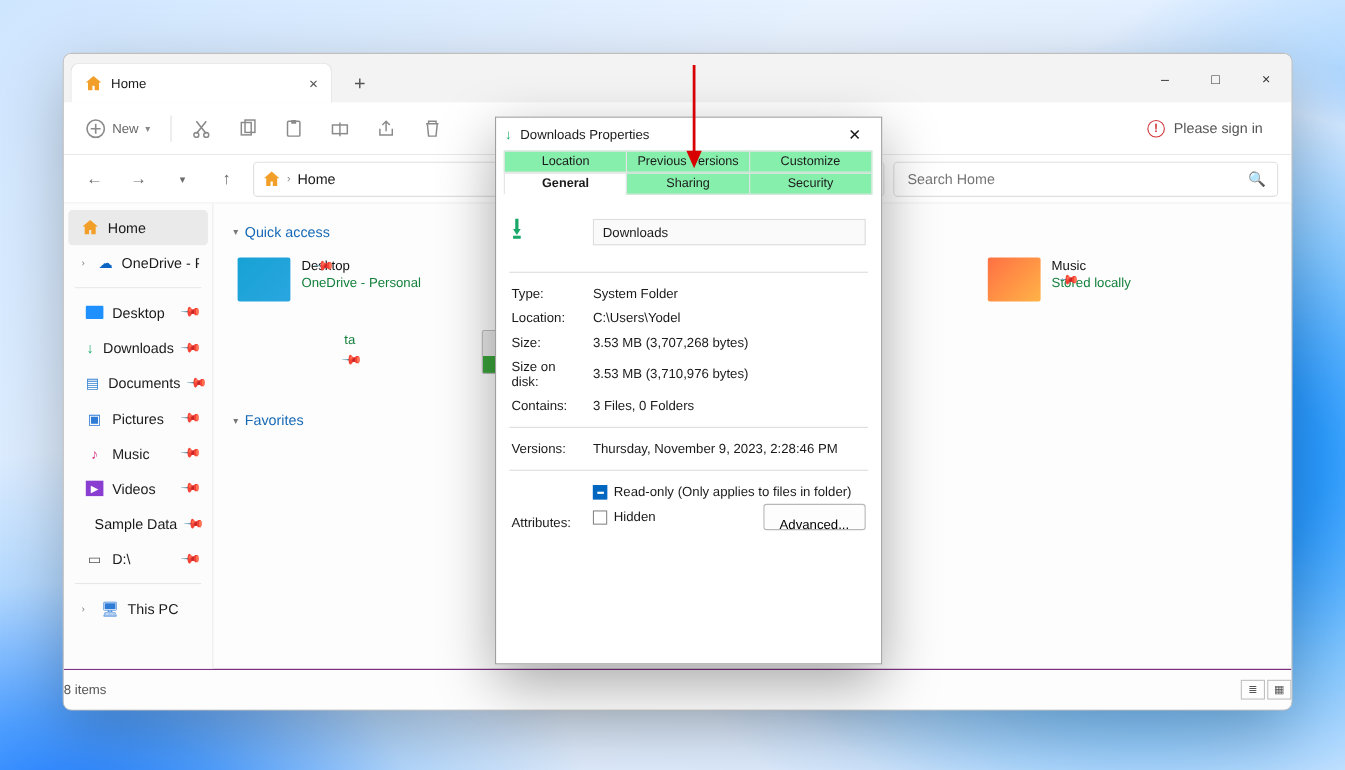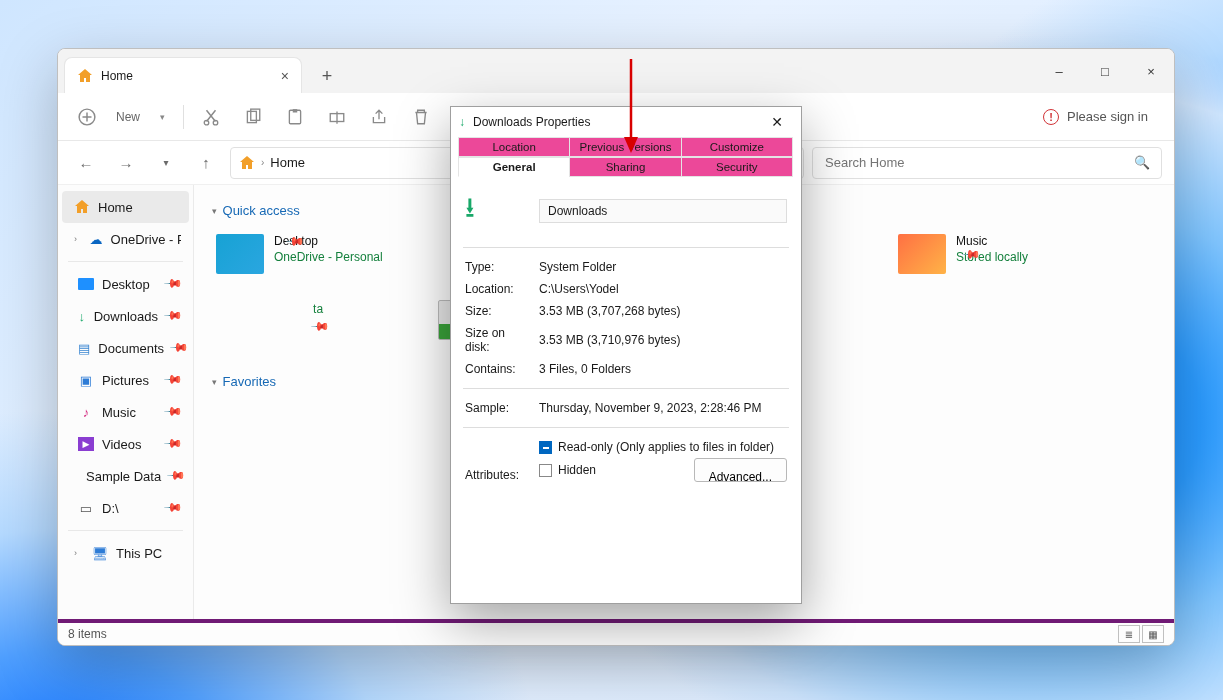--- a/index.html
+++ b/index.html
@@ -14,21 +14,21 @@
 .win{position:absolute;left:57px;top:48px;width:1118px;height:598px;background:#fdfdfd;border:1px solid #bfbfbf;border-radius:8px;box-shadow:0 20px 60px rgba(0,0,0,.25);display:flex;flex-direction:column;overflow:hidden}
 .tabbar{height:44px;background:#f3f3f3;display:flex;align-items:flex-end;padding-left:6px;padding-top:8px;position:relative}
 .tab{height:36px;background:#fff;border-radius:8px 8px 0 0;min-width:238px;display:flex;align-items:center;padding:0 12px;gap:8px;border:1px solid #e5e5e5;border-bottom:none}
 .tab-title{flex:1;font-size:12px}
 .newtab{width:34px;height:34px;display:flex;align-items:center;justify-content:center;margin-left:8px;font-size:18px;color:#555;border-radius:4px}
 .winbtns{position:absolute;right:0;top:0;display:flex;height:44px}
 .winbtn{width:46px;display:flex;align-items:center;justify-content:center;font-size:13px;color:#333}
 
 .toolbar{height:48px;border-bottom:1px solid #e8e8e8;display:flex;align-items:center;padding:0 10px;gap:4px;background:#fff}
 .tbtn{width:38px;height:34px;display:flex;align-items:center;justify-content:center;color:#838383;border-radius:4px}
-.tbtn.new{width:auto;padding:0 10px;gap:20px;color:#666}
+.tbtn.new{width:auto;padding:0 10px;gap:6px;color:#666}
 .tbtn svg{width:18px;height:18px}
 .tsep{width:1px;height:24px;background:#e0e0e0;margin:0 4px}
 .signin{margin-left:auto;display:flex;align-items:center;gap:8px;color:#555;padding:0 16px;font-size:13px}
 .signin .ico{width:16px;height:16px;border:1.5px solid #d13438;border-radius:50%;display:flex;align-items:center;justify-content:center;color:#d13438;font-size:11px;font-weight:bold}
 
 .navrow{height:44px;display:flex;align-items:center;padding:0 12px;gap:8px;background:#fff;border-bottom:1px solid #f0f0f0}
 .navbtn{width:32px;height:32px;display:flex;align-items:center;justify-content:center;color:#6b6b6b;font-size:15px}
 .crumb{flex:1;height:32px;border:1px solid #e0e0e0;border-radius:4px;display:flex;align-items:center;padding:0 8px;gap:6px;font-size:13px}
 .crumb-sep{color:#888;font-size:10px}
 .search{width:350px;height:32px;border:1px solid #e0e0e0;border-radius:4px;display:flex;align-items:center;padding:0 10px;color:#888;font-size:13px}
@@ -50,29 +50,29 @@
 .section-h{display:flex;align-items:center;gap:6px;color:#1769b5;font-size:13px;margin:6px 0 12px}
 .chev-s{font-size:9px;color:#777}
 .grid{display:flex;flex-wrap:wrap;gap:10px 10px}
 .tile{width:220px;display:flex;align-items:flex-start;gap:10px;padding:4px}
 .tile-ico{width:48px;height:40px;border-radius:2px;flex:none;position:relative}
 .tile-meta{display:flex;flex-direction:column;gap:2px;font-size:12px}
 .tile-name{color:#111}
 .tile-sub{color:#15803d}
 .tile-pin{color:#9a9a9a;font-size:12px;transform:rotate(45deg);display:inline-block;margin-top:2px}
 
-.status{height:26px;border-top:4px solid #701a75;display:flex;align-items:center;padding:0 10px;font-size:12px;color:#555;background:#fdfdfd}
+.status{height:37px;border-top:1px solid #701a75;display:flex;align-items:center;padding:0 0;font-size:12px;color:#555;background:#fdfdfd}
 .status .viewbtns{margin-left:auto;display:flex;gap:2px}
 .viewbtn{width:22px;height:18px;border:1px solid #c0c0c0;display:flex;align-items:center;justify-content:center;font-size:10px}
 
 .props{position:absolute;left:450px;top:106px;width:352px;height:498px;background:#fff;border:1px solid #9f9f9f;box-shadow:0 18px 50px rgba(0,0,0,.35);display:flex;flex-direction:column;font-size:12px}
 .props-title{height:30px;display:flex;align-items:center;padding:0 8px;gap:8px}
 .props-close{margin-left:auto;width:32px;height:24px;display:flex;align-items:center;justify-content:center;font-size:14px}
 .tabs{display:grid;grid-template-columns:repeat(3,1fr);border-top:1px solid #e4e4e4;margin:0 8px}
-.tabcell{height:20px;display:flex;align-items:center;justify-content:center;border:1px solid #e4e4e4;margin:-1px 0 0 -1px;font-size:11.5px;background:#ec4899}
+.tabcell{height:20px;display:flex;align-items:center;justify-content:center;border:1px solid #e4e4e4;margin:-1px 0 0 -1px;font-size:11.5px;background:#86efac}
 .tabcell.active{background:#fff;border-bottom-color:#fff;font-weight:700}
 .props-body{flex:1;padding:10px 14px 6px;display:flex;flex-direction:column;gap:8px}
 .props-row{display:flex;gap:10px;align-items:center}
 .props-row .lab{width:64px}
 .props-name{flex:1;border:1px solid #ddd;height:24px;display:flex;align-items:center;padding:0 8px;background:#fafafa}
 .props-sep{height:1px;background:#ddd;margin:4px -2px}
 .chk{width:13px;height:13px;border:1px solid #888;display:inline-block;margin-right:6px;vertical-align:middle;position:relative}
 .chk.tri{background:#0067c0;border-color:#0067c0}
 .chk.tri::after{content:"";position:absolute;left:3px;top:5px;width:6px;height:2px;background:#fff}
 .advbtn{margin-left:auto;border:1px solid #b8b8b8;background:#fdfdfd;height:24px;padding:11px 14px;border-radius:3px;font-size:12px}
@@ -348,21 +348,21 @@
     <div class="props-row">
         <span class="lab">Size on disk:</span>
         <span>3.53 MB (3,710,976 bytes)</span>
       </div>
     <div class="props-row">
         <span class="lab">Contains:</span>
         <span>3 Files, 0 Folders</span>
       </div>
     <div class="props-sep"></div>
     <div class="props-row">
-        <span class="lab">Sample:</span>
+        <span class="lab">Versions:</span>
         <span>Thursday, November 9, 2023, 2:28:46 PM</span>
       </div>
     <div class="props-sep"></div>
     <div class="props-row" style="align-items:flex-end">
       <span class="lab">Attributes:</span>
       <div style="flex:1">
         <div><span class="chk tri"></span><span>Read-only (Only applies to files in folder)</span></div>
         <div style="margin-top:4px;display:flex;align-items:center">
           <span><span class="chk"></span><span>Hidden</span></span>
           <button class="advbtn">Advanced...</button>

